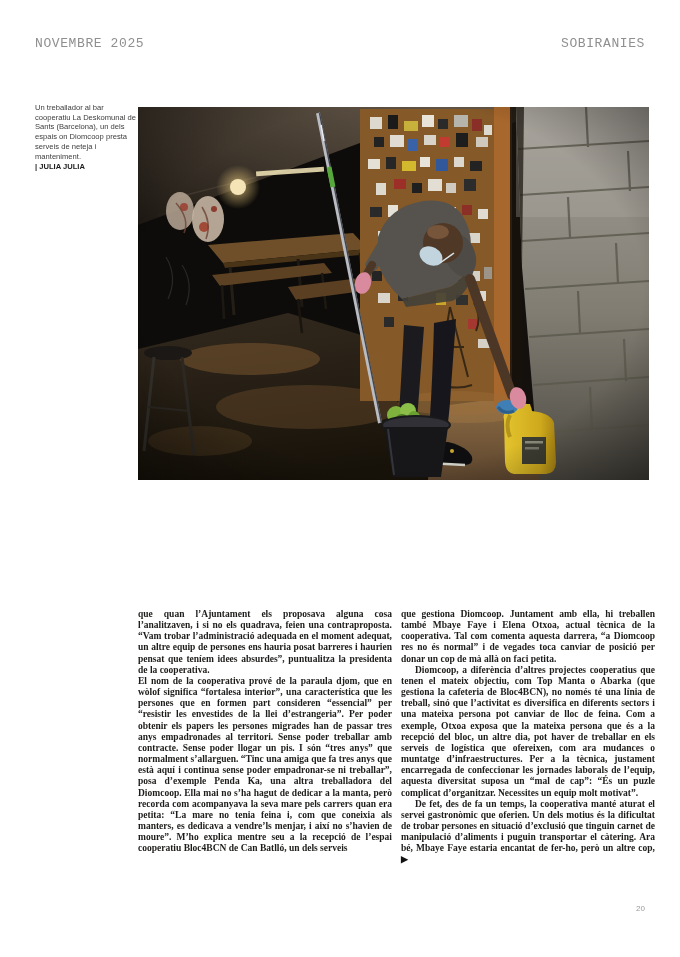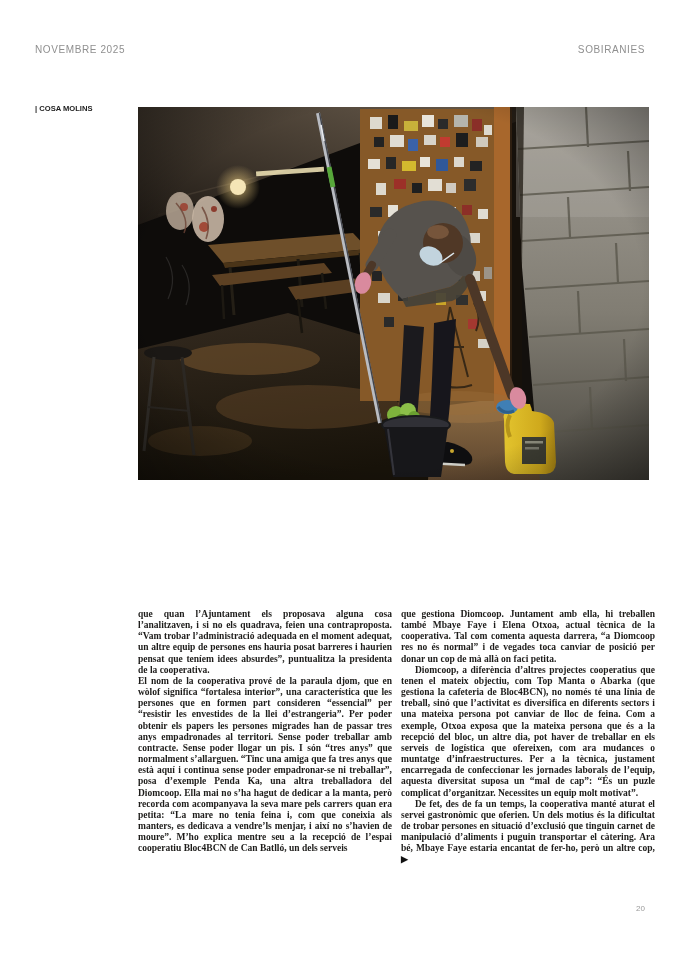--- a/index.html
+++ b/index.html
@@ -8,24 +8,23 @@
     width:680px;height:957px;
     background:#ffffff;
     font-family:"Liberation Serif", serif;
     color:#1d1c1a;
     overflow:hidden;
   }
   
   .masthead{
     position:absolute;top:36px;left:35px;right:35px;
     display:flex;justify-content:space-between;
-    font-family:Liberation Sans, sans-serif;
-    font-size:10px;letter-spacing:0.6px;color:#8f8f8f;
+    font-family:Liberation Mono, monospace;
+    font-size:13px;letter-spacing:0.6px;color:#8f8f8f;
     text-transform:uppercase;
-    margin-top:8px;
   }
   
   .photo-caption{
     position:absolute;top:103px;left:35px;width:102px;
     font-family:"Liberation Sans", sans-serif;
     font-size:7.6px;line-height:9.7px;color:#3c3c3c;
   }
   .photo-caption .credit{font-weight:bold;color:#1c1c1c;display:block;margin-top:1px;}
   
   .photo-frame{
@@ -64,21 +63,22 @@
 <body>
 
 <div class="page">
 
   <div class="masthead">
     <span>NOVEMBRE 2025</span>
     <span>SOBIRANIES</span>
   </div>
 
   <div class="photo-caption">
-    <span class="credit">| COSA MOLINS</span>
+    <span>Un treballador al bar cooperatiu La Deskomunal de Sants (Barcelona), un dels espais on Diomcoop presta serveis de neteja i manteniment.</span>
+    <span class="credit">| JULIA JULIA</span>
   </div>
 
   <div class="photo-frame">
     <svg viewBox="0 0 511 373" xmlns="http://www.w3.org/2000/svg">
       <defs>
         <linearGradient id="ceil" x1="1" y1="0" x2="0" y2="1">
           <stop offset="0" stop-color="#675a4b"></stop>
             <stop offset="0.55" stop-color="#40372d"></stop>
             <stop offset="1" stop-color="#1d1813"></stop>
         </linearGradient>

